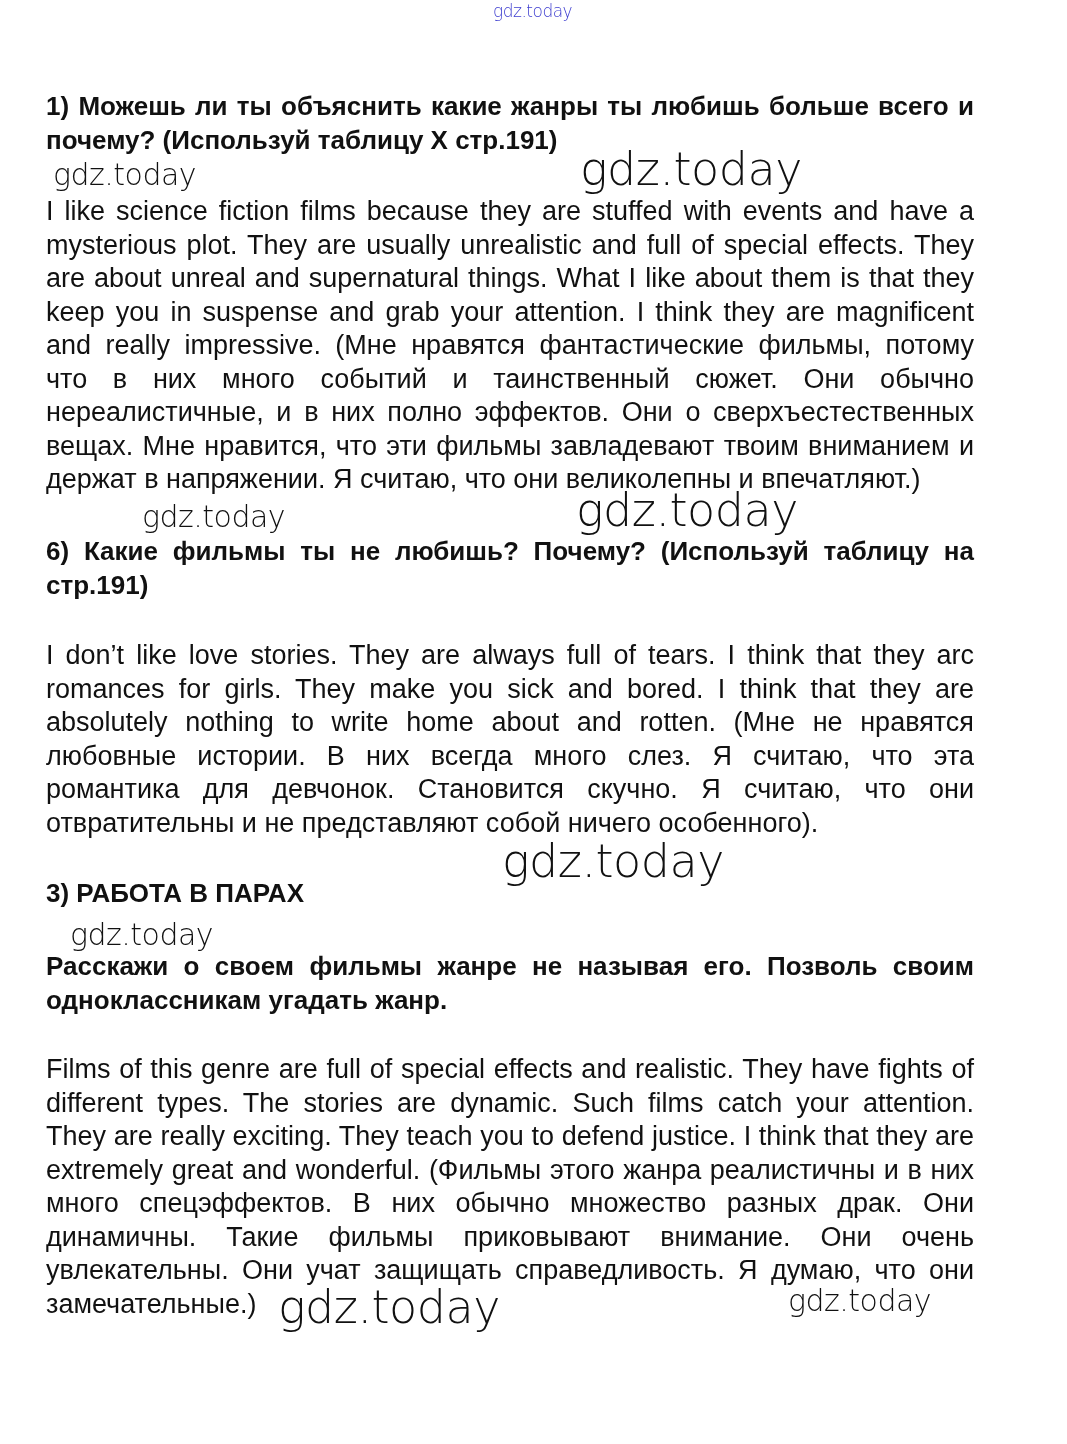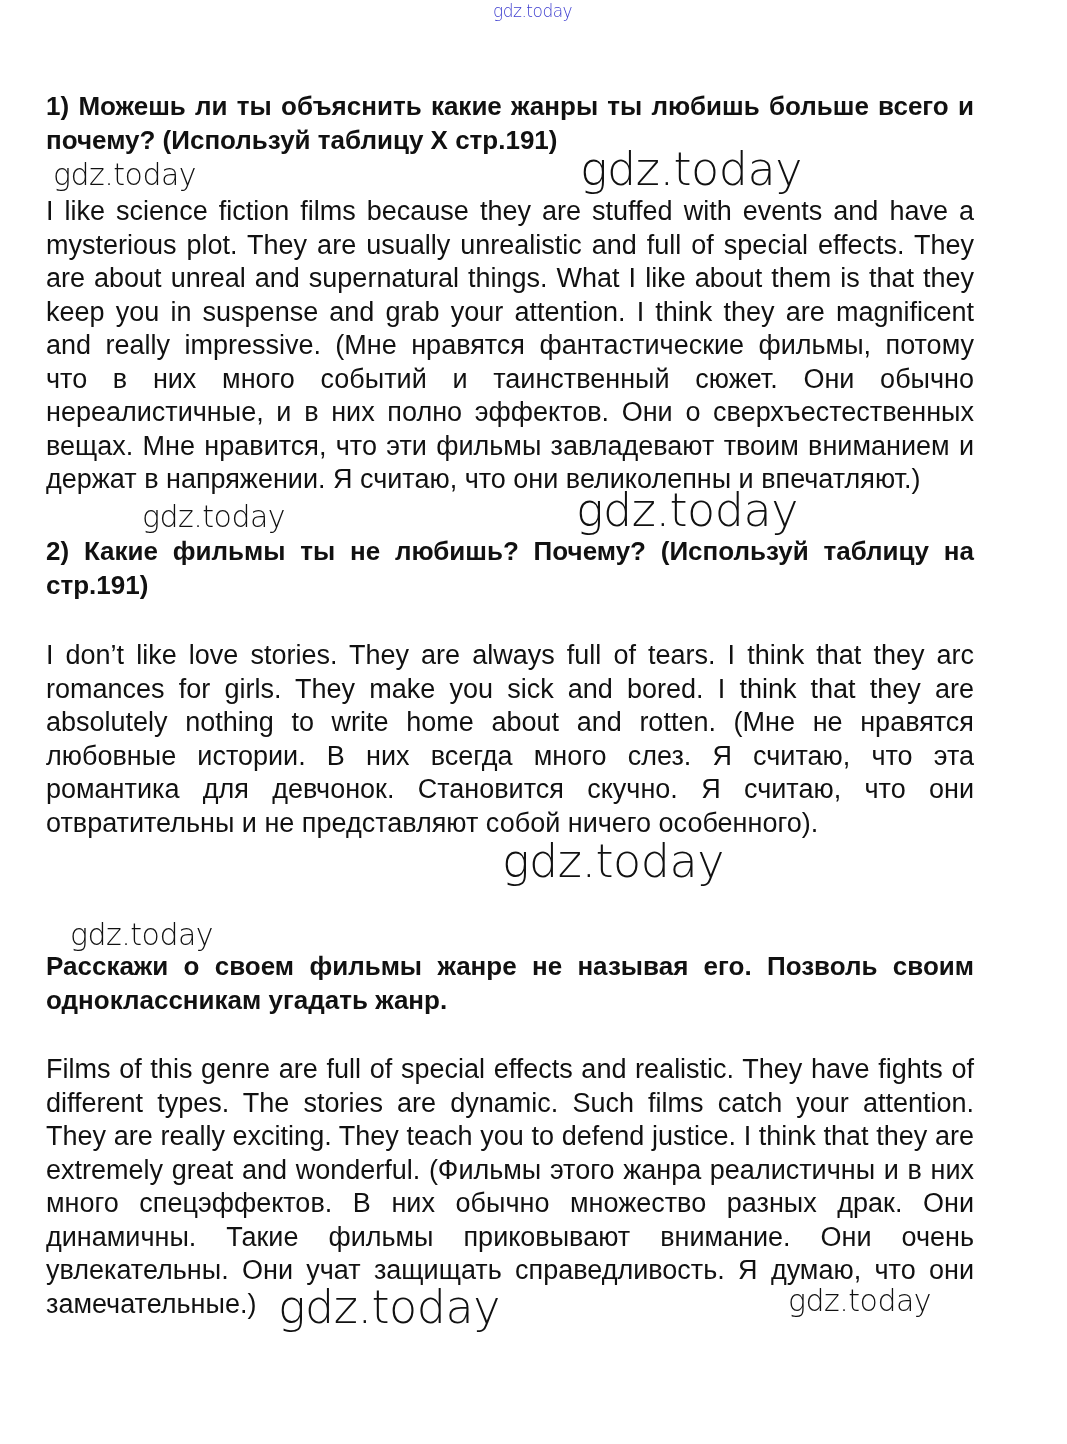--- a/index.html
+++ b/index.html
@@ -22,26 +22,27 @@
   <div class="block bold" style="top:90px;">1) Можешь ли ты объяснить какие жанры ты любишь больше всего и почему? (Используй таблицу X стр.191)</div>
 
   <div class="wm wm-s" style="left:53px; top:160px;">gdz.today</div>
   <div class="wm wm-l" style="left:580px; top:146px;">gdz.today</div>
 
   <div class="block" style="top:195px;">I like science fiction films because they are stuffed with events and have a mysterious plot. They are usually unrealistic and full of special effects. They are about unreal and supernatural things. What I like about them is that they keep you in suspense and grab your attention. I think they are magnificent and really impressive. (Мне нравятся фантастические фильмы, потому что в них много событий и таинственный сюжет. Они обычно нереалистичные, и в них полно эффектов. Они о сверхъестественных вещах. Мне нравится, что эти фильмы завладевают твоим вниманием и держат в напряжении. Я считаю, что они великолепны и впечатляют.)</div>
 
   <div class="wm wm-s" style="left:142px; top:502px;">gdz.today</div>
   <div class="wm wm-l" style="left:576px; top:487px;">gdz.today</div>
 
-  <div class="block bold" style="top:535px;">2) Какие фильмы ты не любишь? Почему? (Используй таблицу на стр.191)</div>
+  <div class="block bold" style="top:535px;">6) Какие фильмы ты не любишь? Почему? (Используй таблицу на стр.191)</div>
 
   <div class="block" style="top:639px;">I don’t like love stories. They are always full of tears. I think that they arc romances for girls. They make you sick and bored. I think that they are absolutely nothing to write home about and rotten. (Мне не нравятся любовные истории. В них всегда много слез. Я считаю, что эта романтика для девчонок. Становится скучно. Я считаю, что они отвратительны и не представляют собой ничего особенного).</div>
 
   <div class="wm wm-l" style="left:502px; top:838px;">gdz.today</div>
 
+  <div class="block bold" style="top:877px;">3) РАБОТА В ПАРАХ</div>
 
   <div class="wm wm-s" style="left:70px; top:920px;">gdz.today</div>
 
   <div class="block bold" style="top:950px;">Расскажи о своем фильмы жанре не называя его. Позволь своим одноклассникам угадать жанр.</div>
 
   <div class="block" style="top:1053px;">Films of this genre are full of special effects and realistic. They have fights of different types. The stories are dynamic. Such films catch your attention. They are really exciting. They teach you to defend justice. I think that they are extremely great and wonderful. (Фильмы этого жанра реалистичны и в них много спецэффектов. В них обычно множество разных драк. Они динамичны. Такие фильмы приковывают внимание. Они очень увлекательны. Они учат защищать справедливость. Я думаю, что они замечательные.)</div>
 
   <div class="wm wm-l" style="left:278px; top:1284px;">gdz.today</div>
   <div class="wm wm-s" style="left:788px; top:1286px;">gdz.today</div>
 

